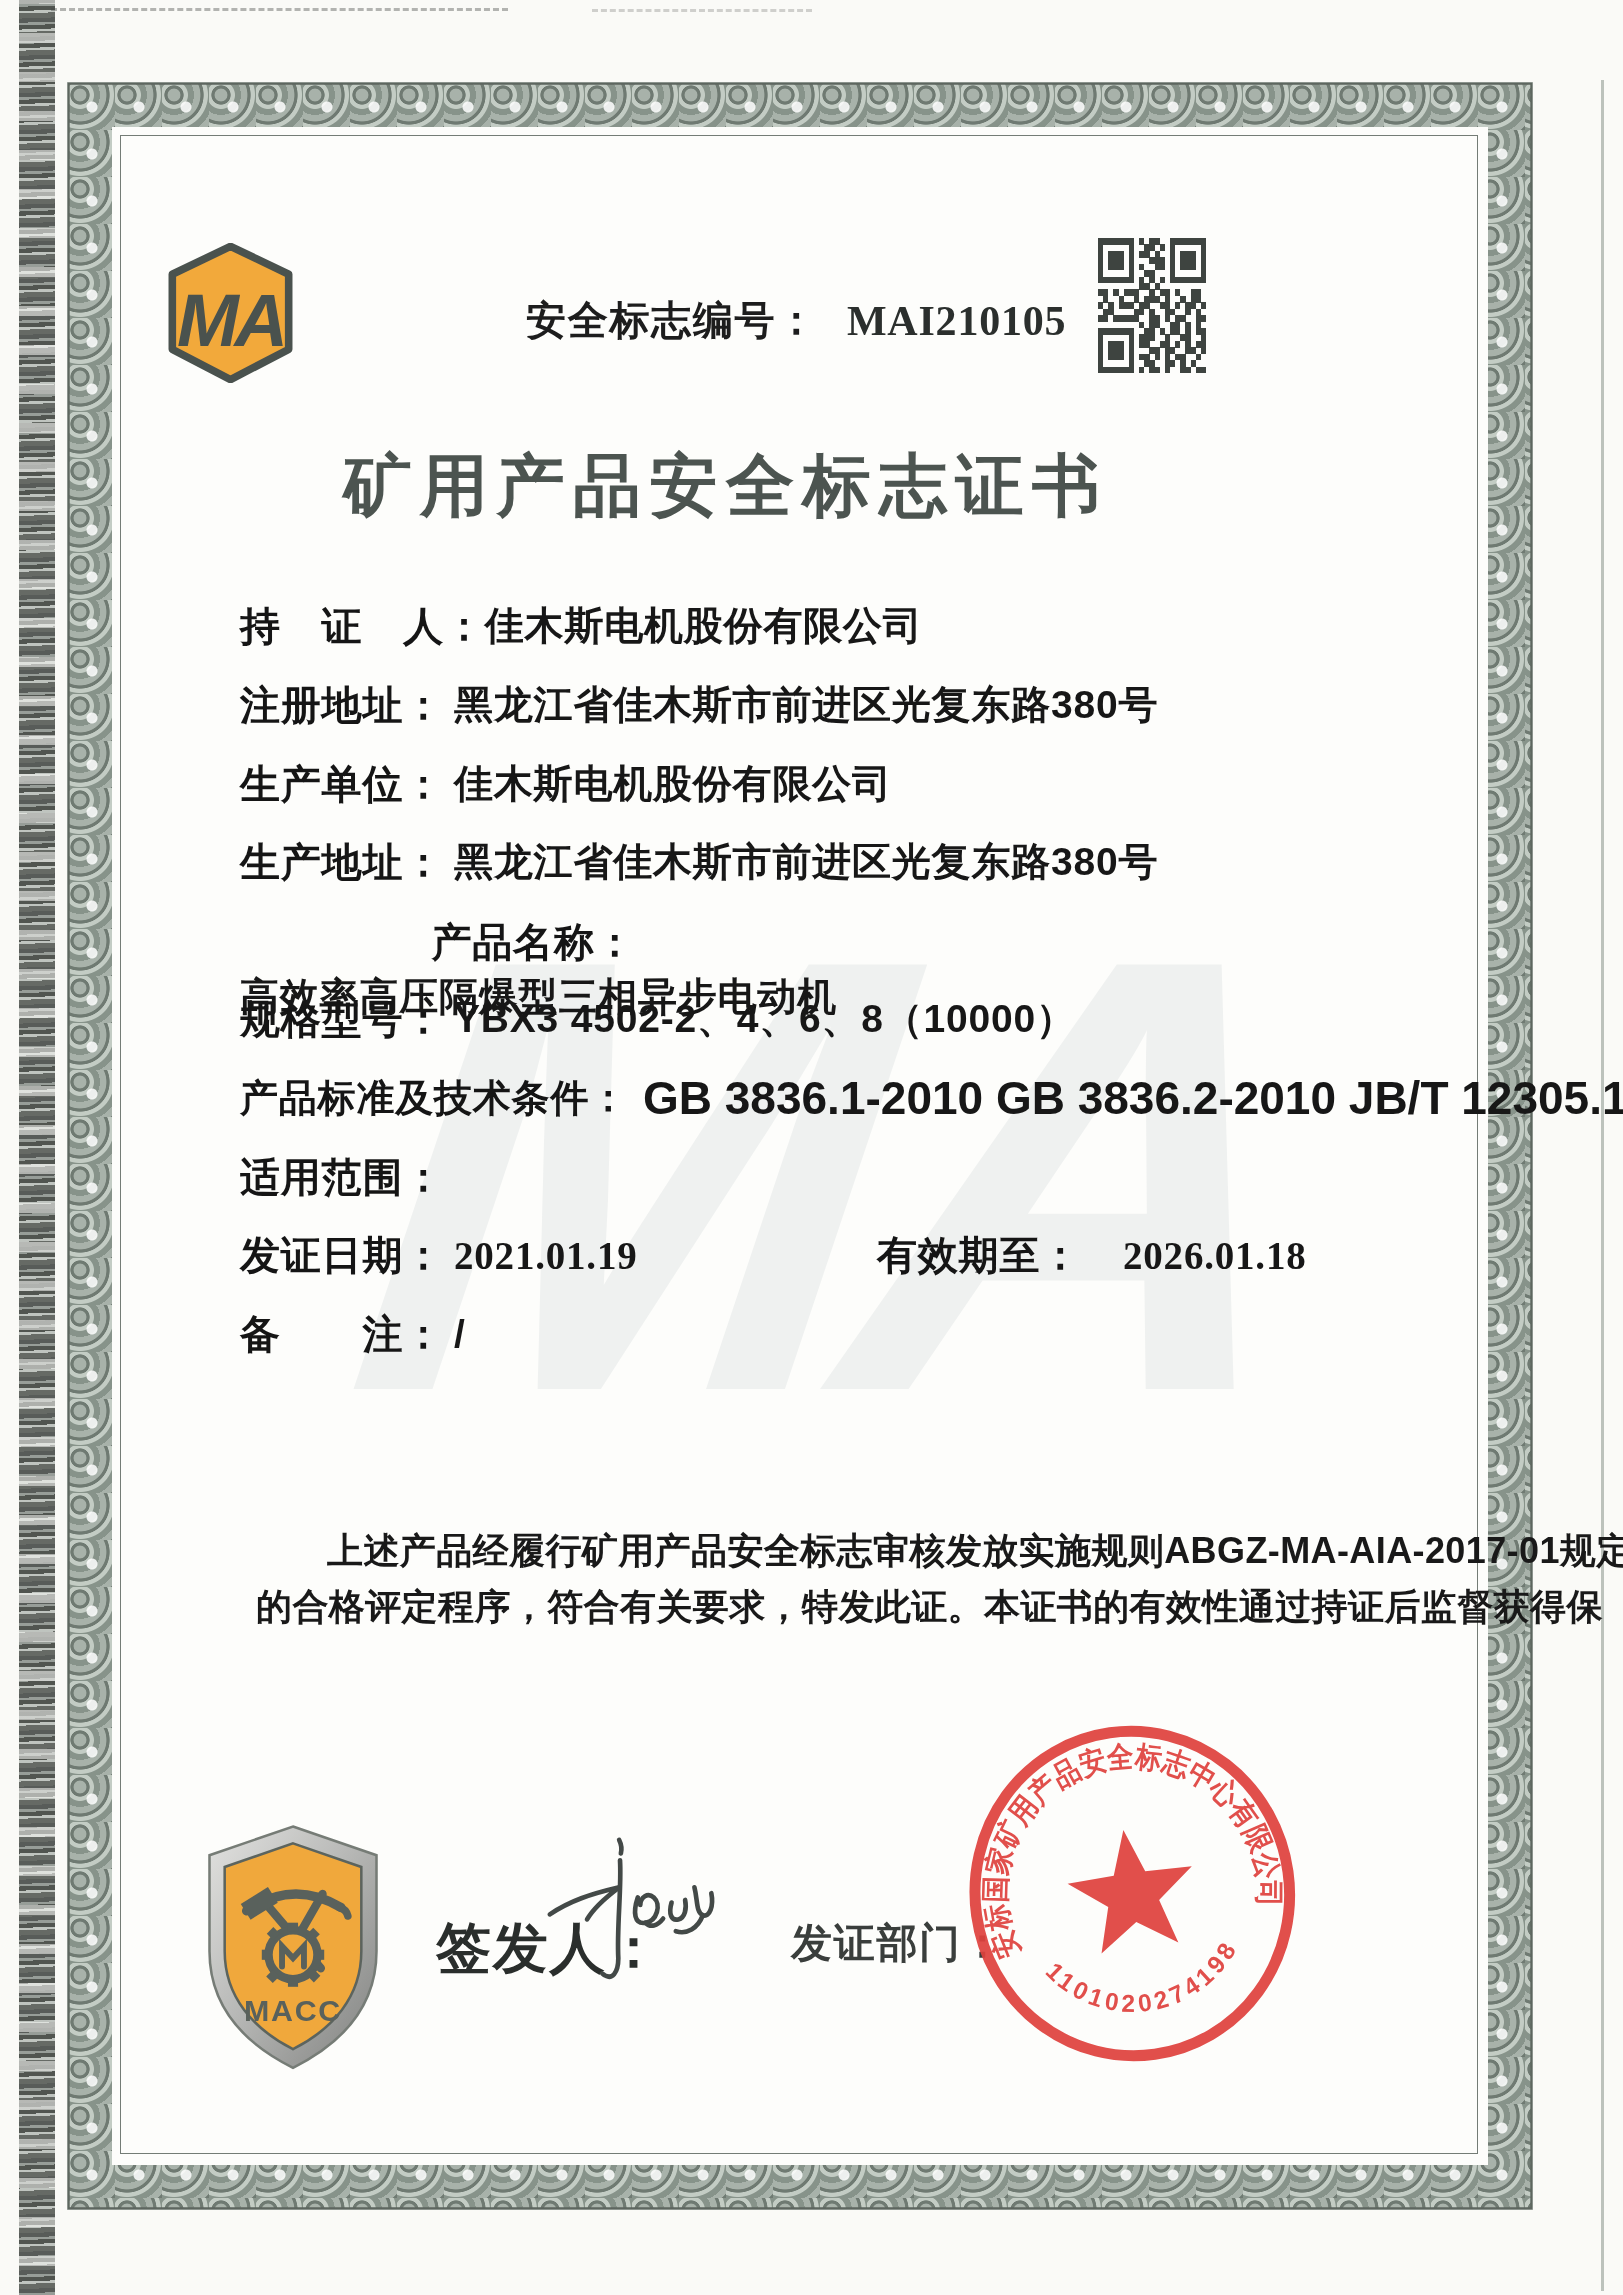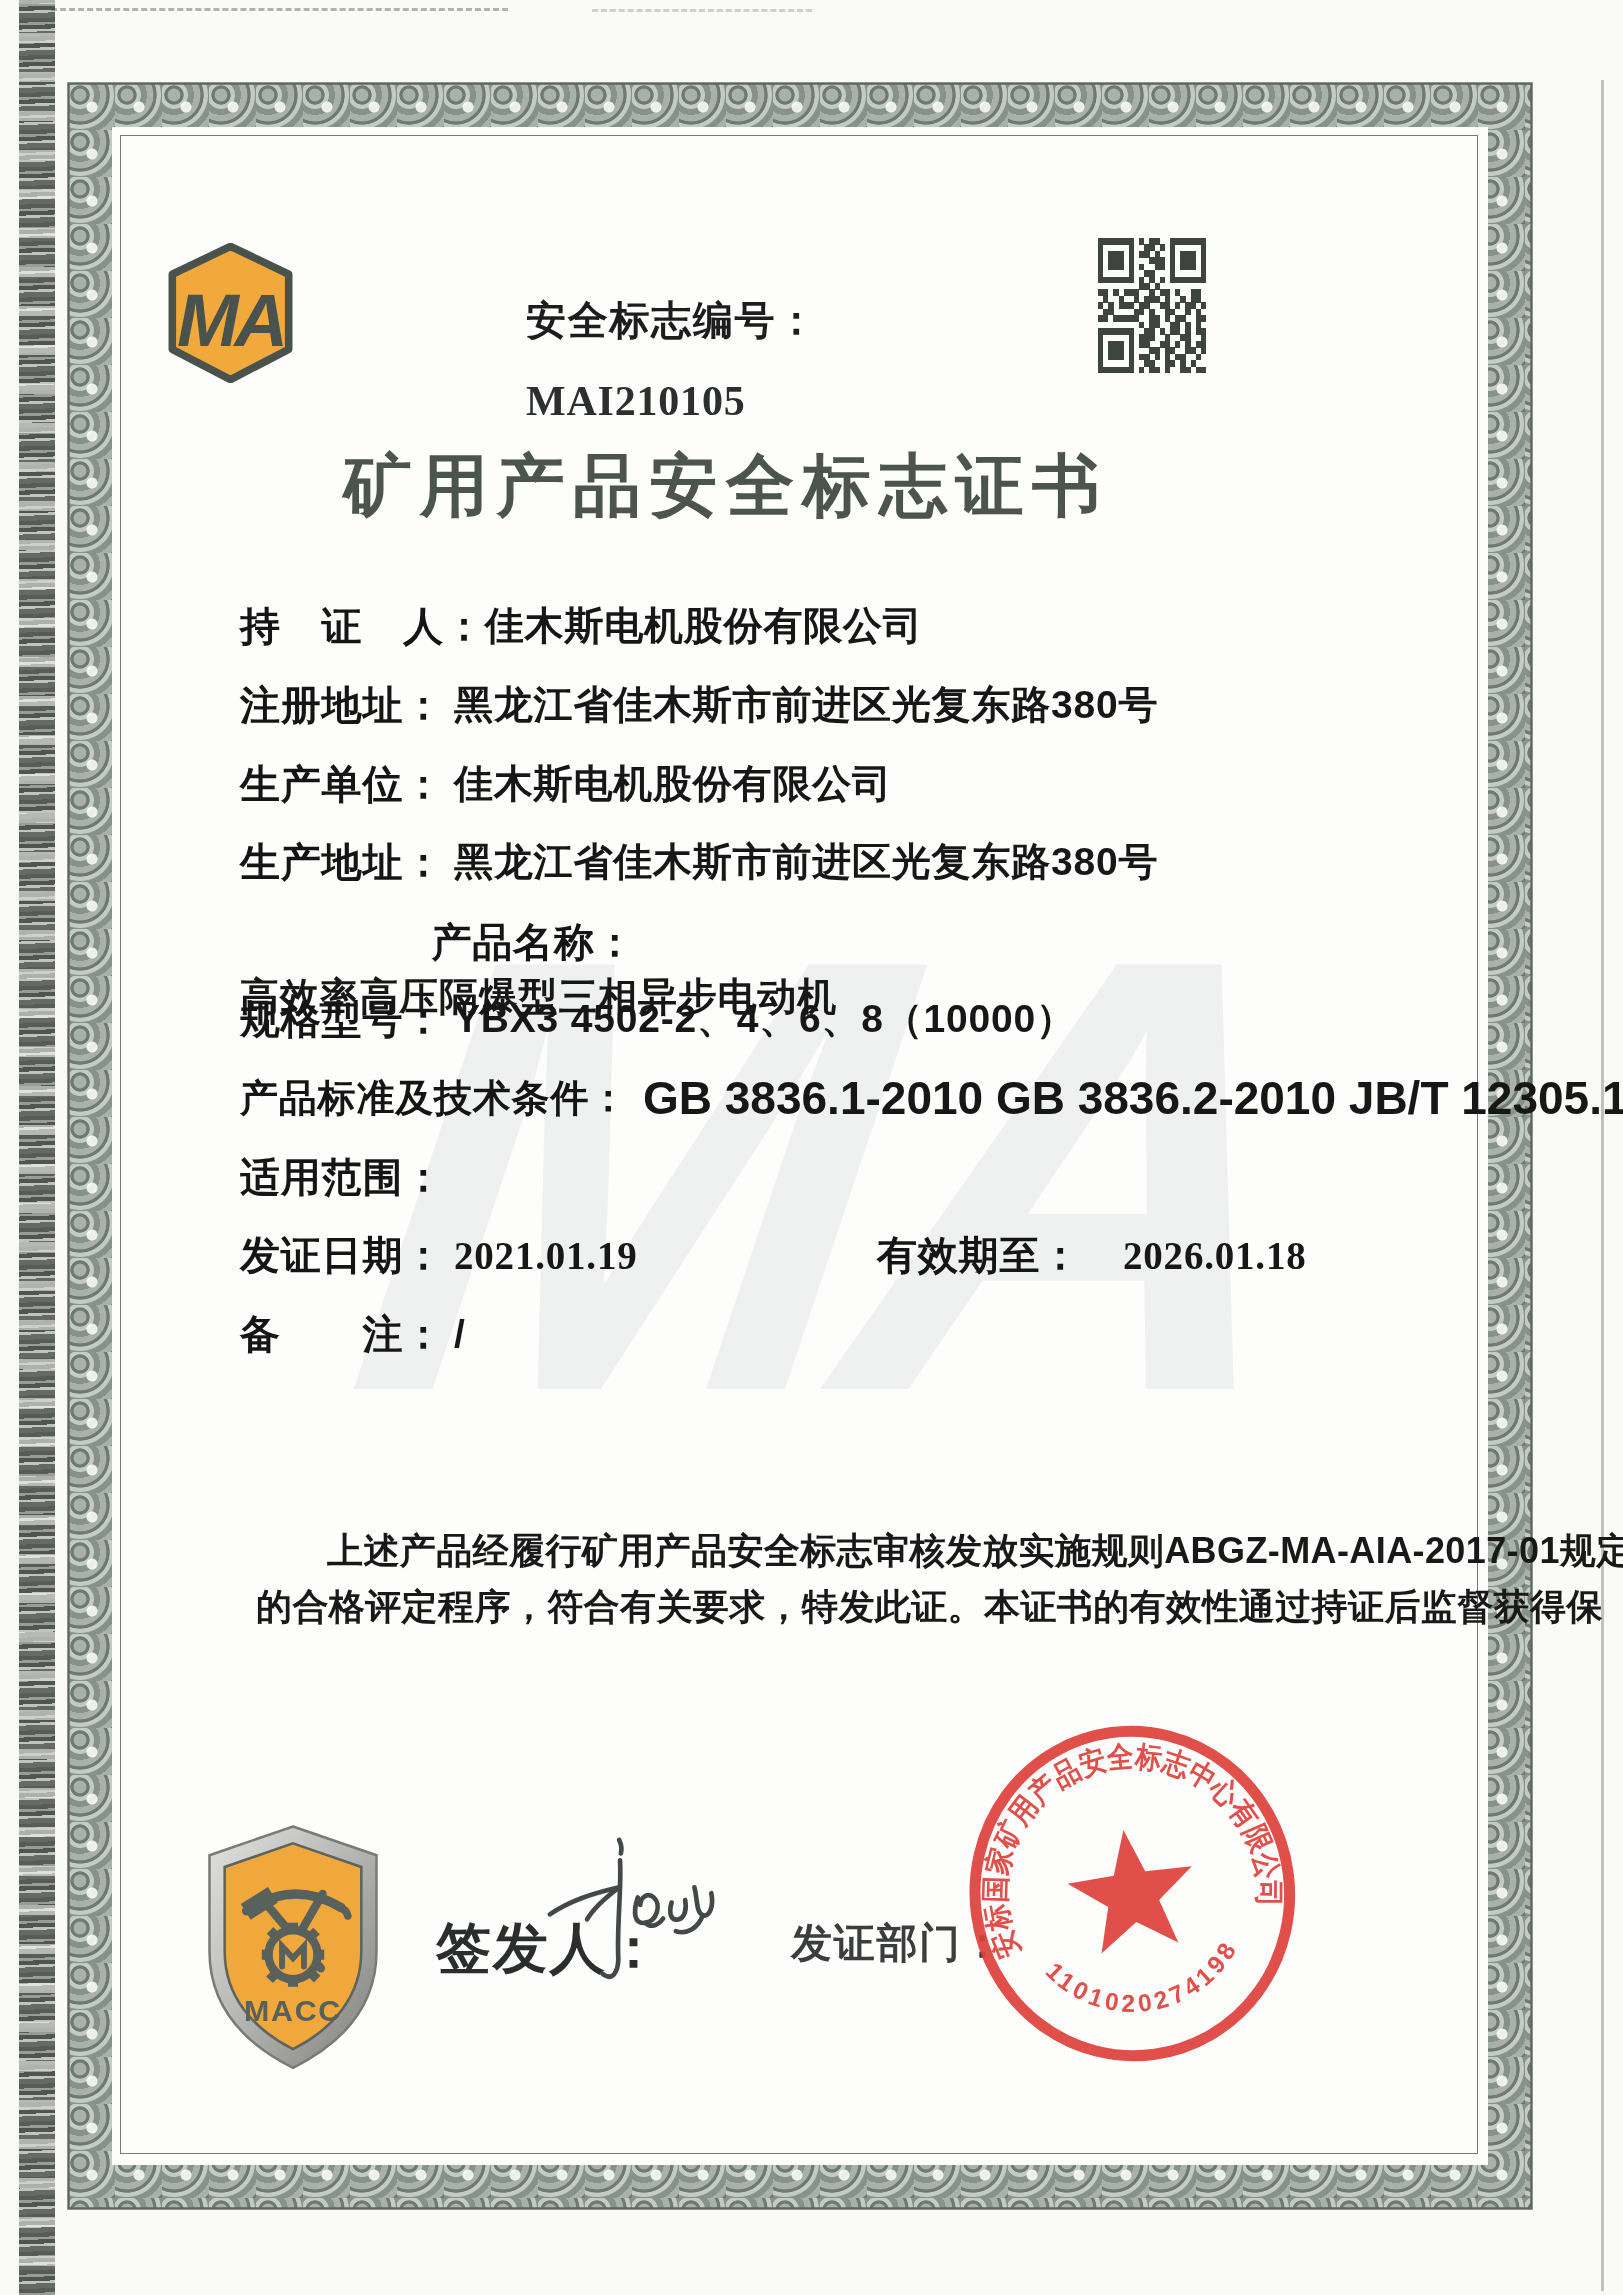--- a/index.html
+++ b/index.html
@@ -23,21 +23,21 @@
   .band-open{position:absolute;left:112px;top:127px;width:1376px;height:2038px;background:#fdfdfb;}
   .thin-rule{position:absolute;left:120px;top:135px;width:1356px;height:2017px;
     border:1.7px solid #747c76;}
   
   .watermark{position:absolute;left:279px;top:795px;width:1099px;height:761px;
     font-family:"Liberation Sans",sans-serif;font-style:italic;font-weight:800;
     font-size:617px;line-height:761px;letter-spacing:-24px;color:rgba(158,174,184,.15);
     transform:skewX(-8deg);text-align:center;user-select:none;}
   
   .ma-logo{position:absolute;left:166px;top:243px;}
-  .cert-no-line{position:absolute;left:526px;top:293px;display:flex;align-items:flex-start;gap:29px;flex-direction:column;}
+  .cert-no-line{position:absolute;left:526px;top:293px;display:flex;align-items:center;gap:29px;}
   .cert-no-label{font-size:40px;font-weight:800;letter-spacing:1.7px;color:#1d1d1d;}
   .cert-no-value{font-family:"Liberation Serif",serif;font-size:42px;font-weight:600;color:#2b2f2d;letter-spacing:0.8px;}
   .qr{position:absolute;left:1098px;top:238px;}
   
   .title{position:absolute;left:0;top:441px;width:1452px;text-align:center;
     font-family:"Liberation Serif",serif;font-weight:800;font-size:68px;
     letter-spacing:8.5px;color:#4c5450;}
   
   .fields{position:absolute;left:228px;top:0;width:1251px;height:1437px;}
   .field-row{position:absolute;left:12px;height:52px;display:flex;align-items:center;white-space:nowrap;}

